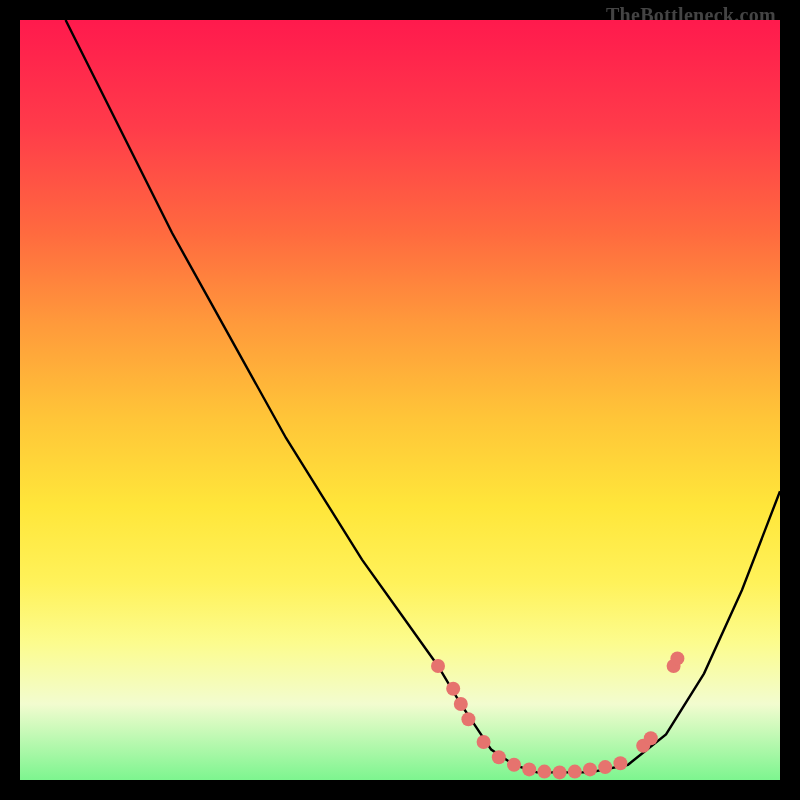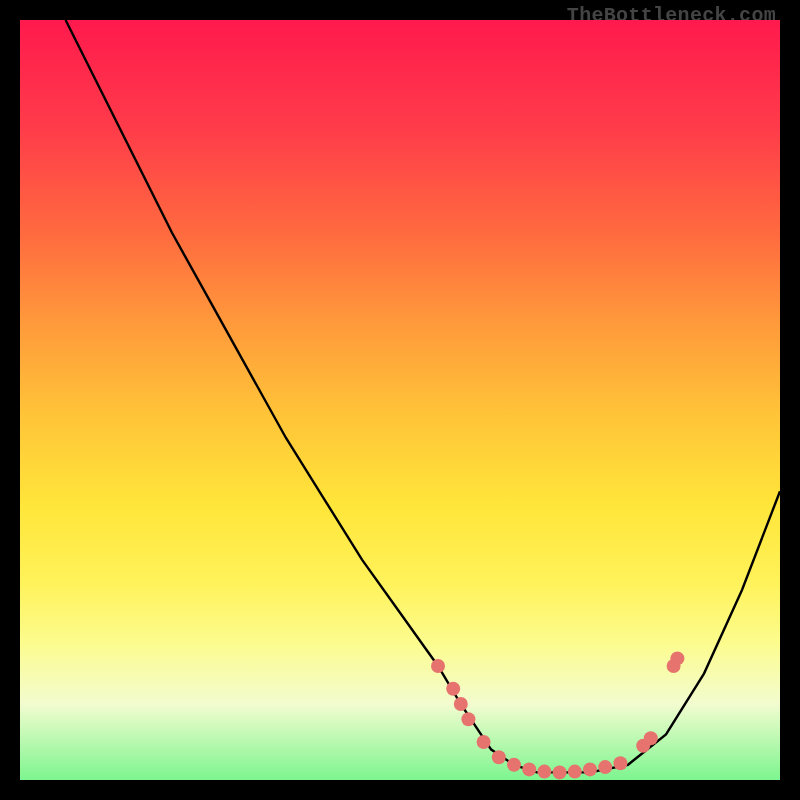--- a/index.html
+++ b/index.html
@@ -40,21 +40,21 @@
     );
   }
   .watermark {
     position: absolute;
     right: 24px;
     top: 4px;
     color: #444;
     font-size: 20px;
     font-weight: 600;
     letter-spacing: 0.3px;
-    font-family: Liberation Mono, monospace;
+    font-family: Liberation Serif, serif;
   }
   svg.curve {
     position: absolute;
     left: 20px;
     top: 20px;
     width: 760px;
     height: 760px;
     overflow: visible;
   }
 </style>

